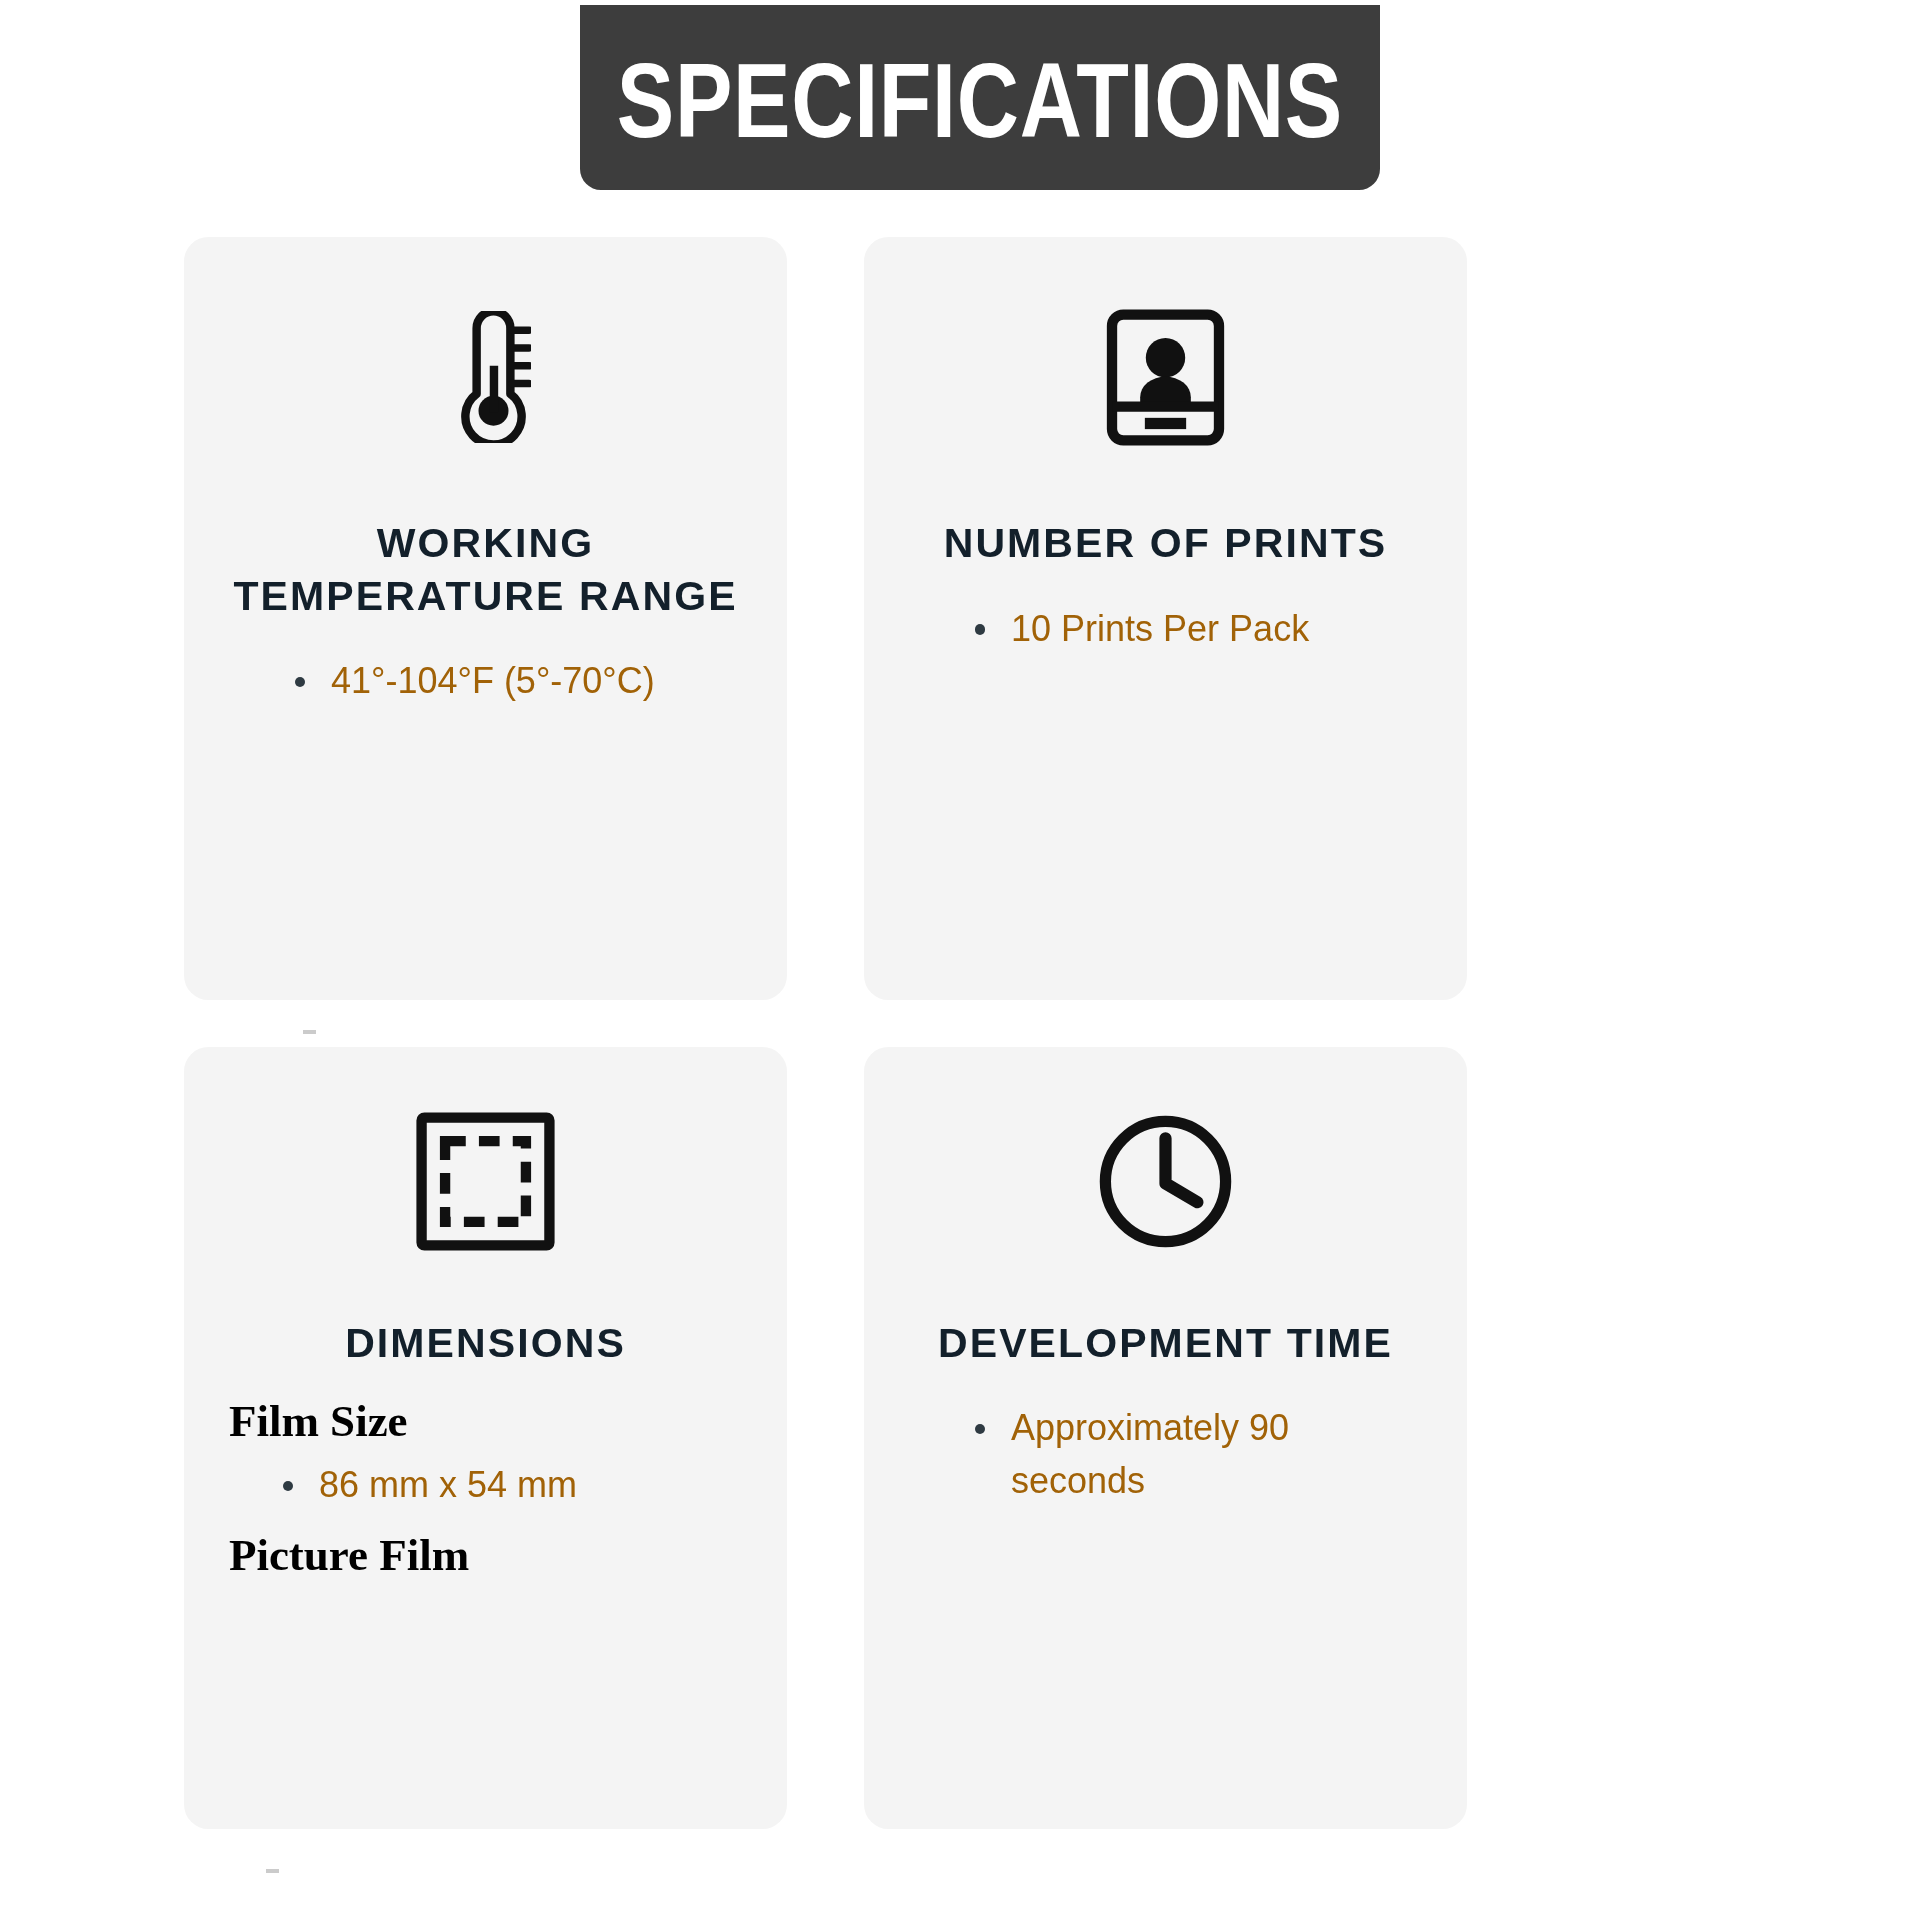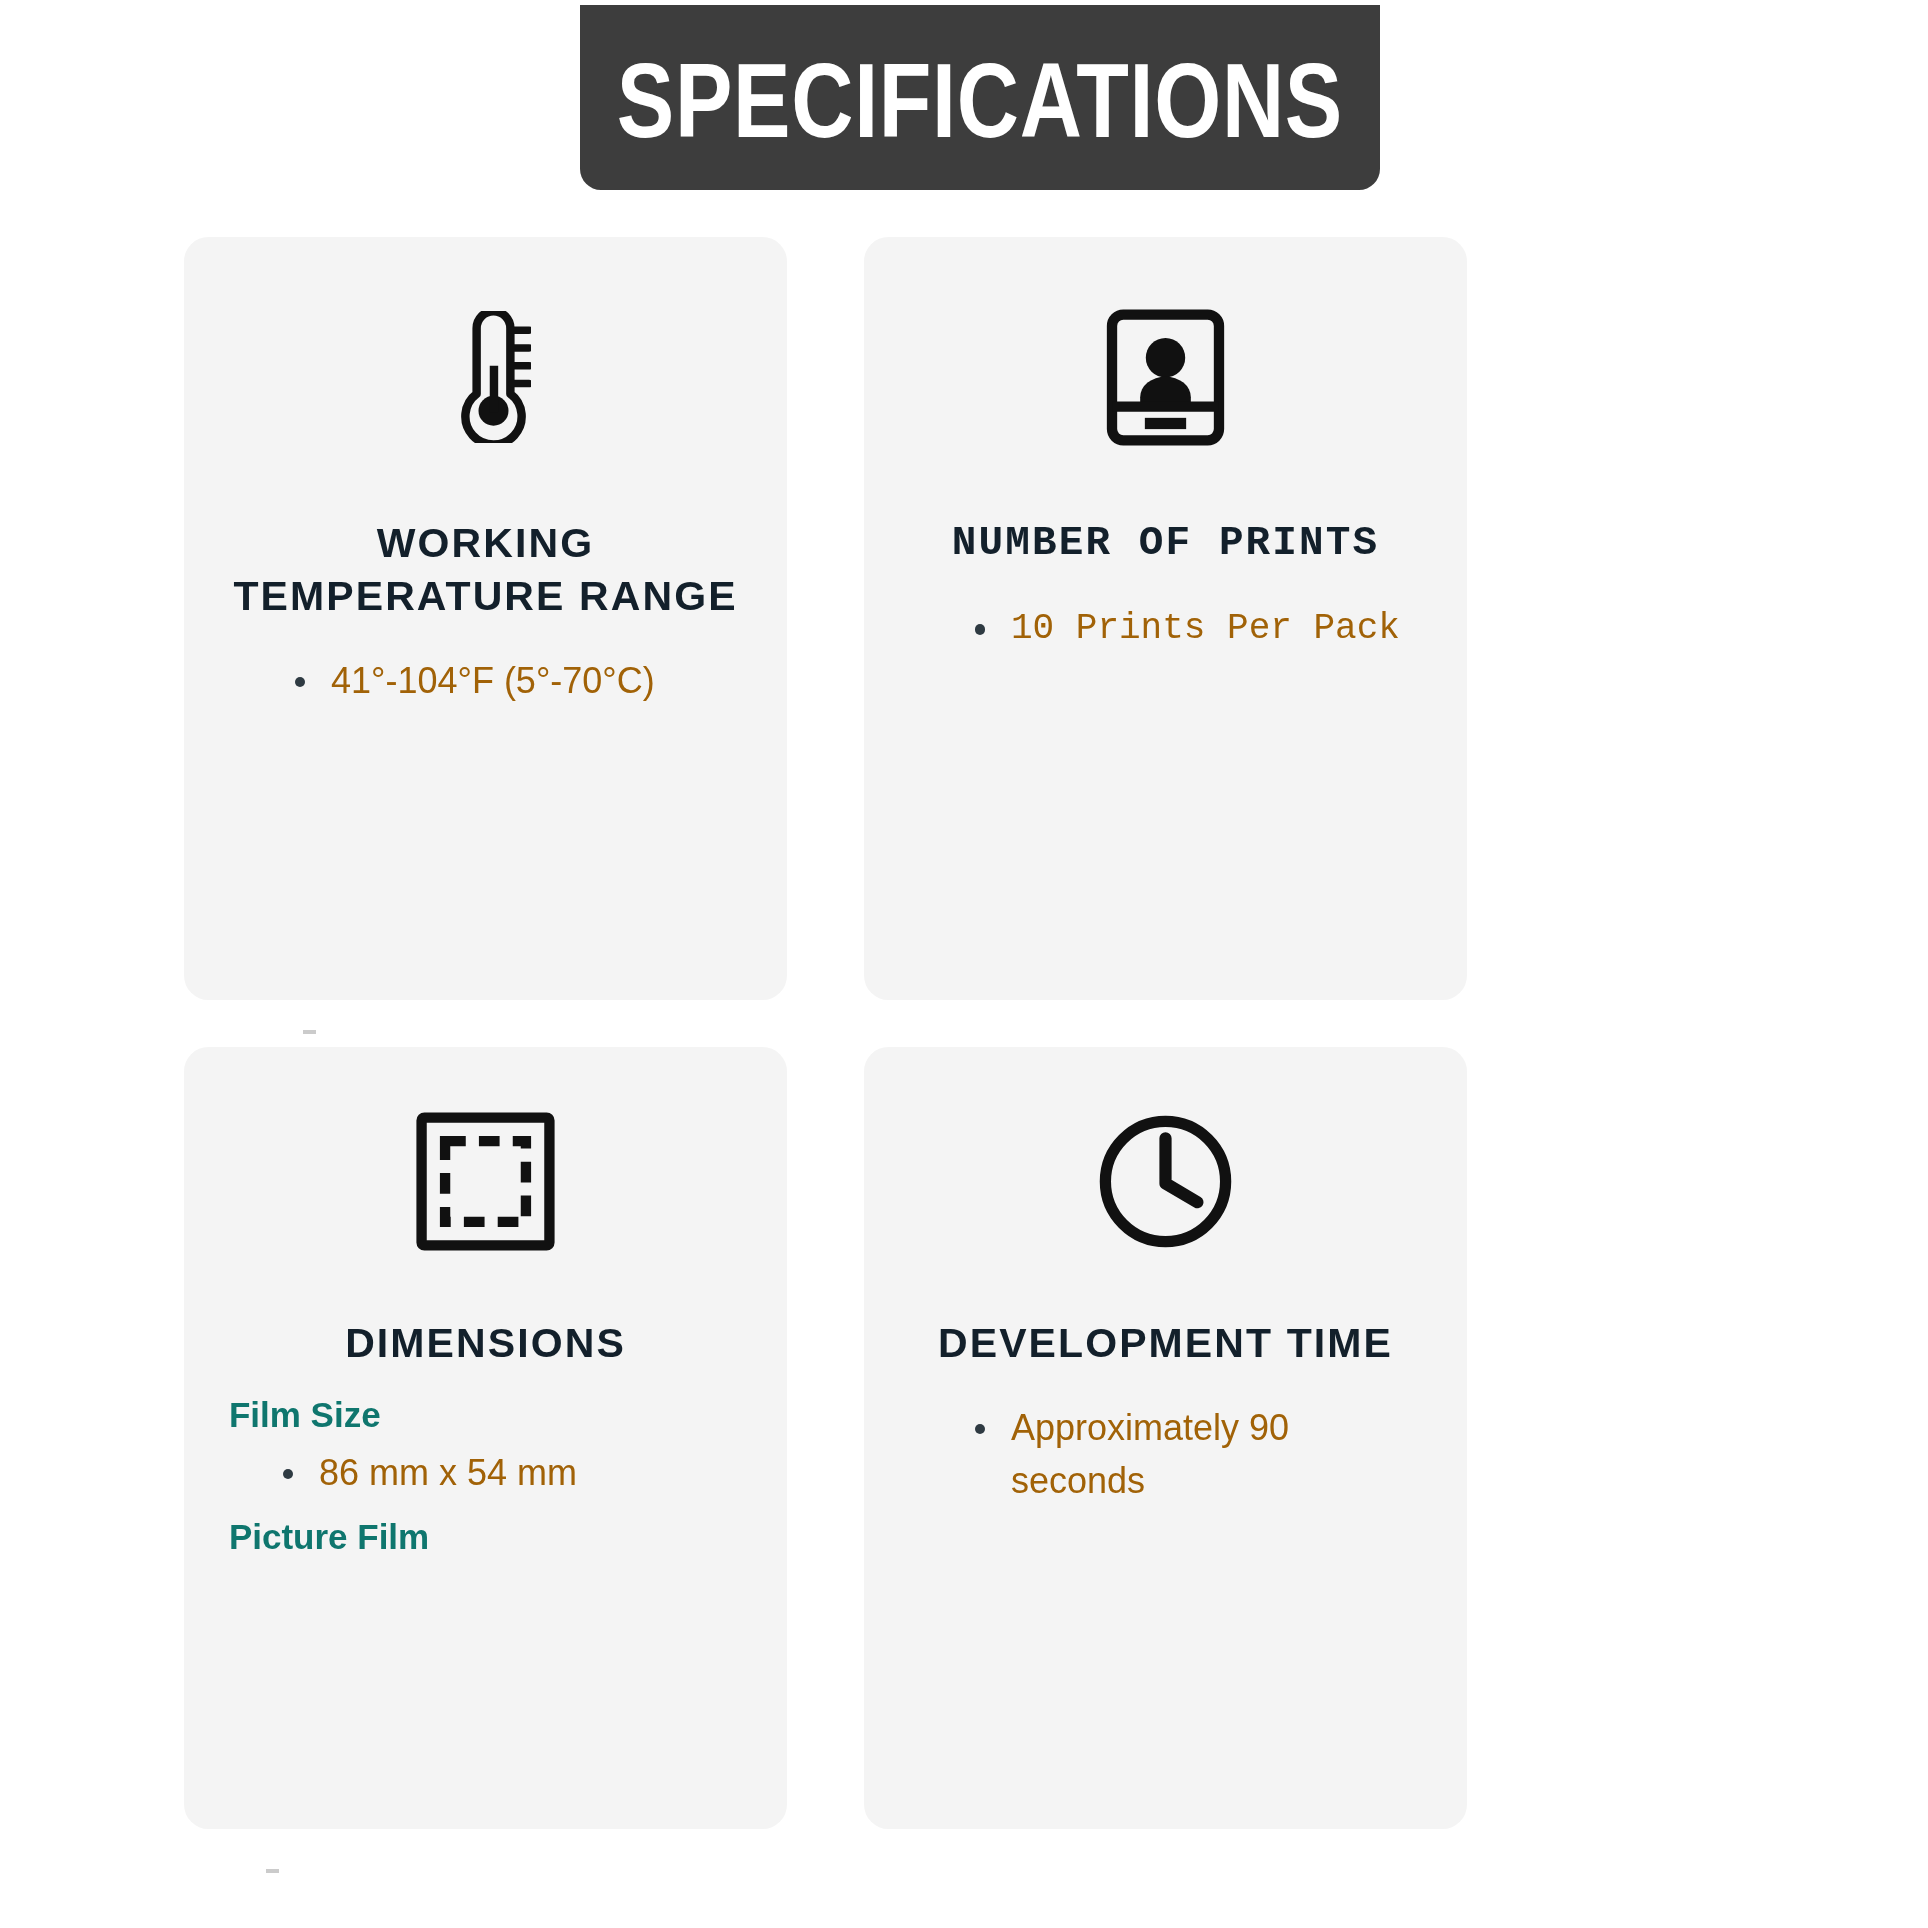--- a/index.html
+++ b/index.html
@@ -62,21 +62,21 @@
     justify-content: center;
   }
   .card {
     background: #f4f4f4;
     border-radius: 24.5px;
     position: relative;
     box-sizing: border-box;
     padding: 49px 43px 41px 43px;
   }
   .card-a { height: 763px; }
-  .card-b { height: 763px; font-family: Liberation Mono, monospace; }
+  .card-b { height: 763px; }
   .card-c { height: 782px; }
   .card-d { height: 782px; }
 
   .icon-wrap {
     display: flex;
     align-items: center;
     justify-content: center;
     height: 160px;
     margin-top: 11.3px;
   }
@@ -113,25 +113,26 @@
     left: 0;
     top: 22.6px;
     width: 10.4px;
     height: 10.4px;
     border-radius: 50%;
     background: #2e3a42;
   }
 
   .dim-body { margin-top: 26px; }
   .sub-label {
-    color: #0f766e;
-    font-size: 35px;
+    color: #000000;
+    font-size: 45px;
     font-weight: bold;
     margin: 17px 0 0 0;
     padding-left: 1.9px;
+    font-family: Liberation Serif, serif;
   }
   .dim-body .bullets {
     margin-top: 11.3px;
     padding-left: 56px;
   }
   .dim-body .bullets li { margin-bottom: 0; }
 
   
   svg { display: block; }
 

